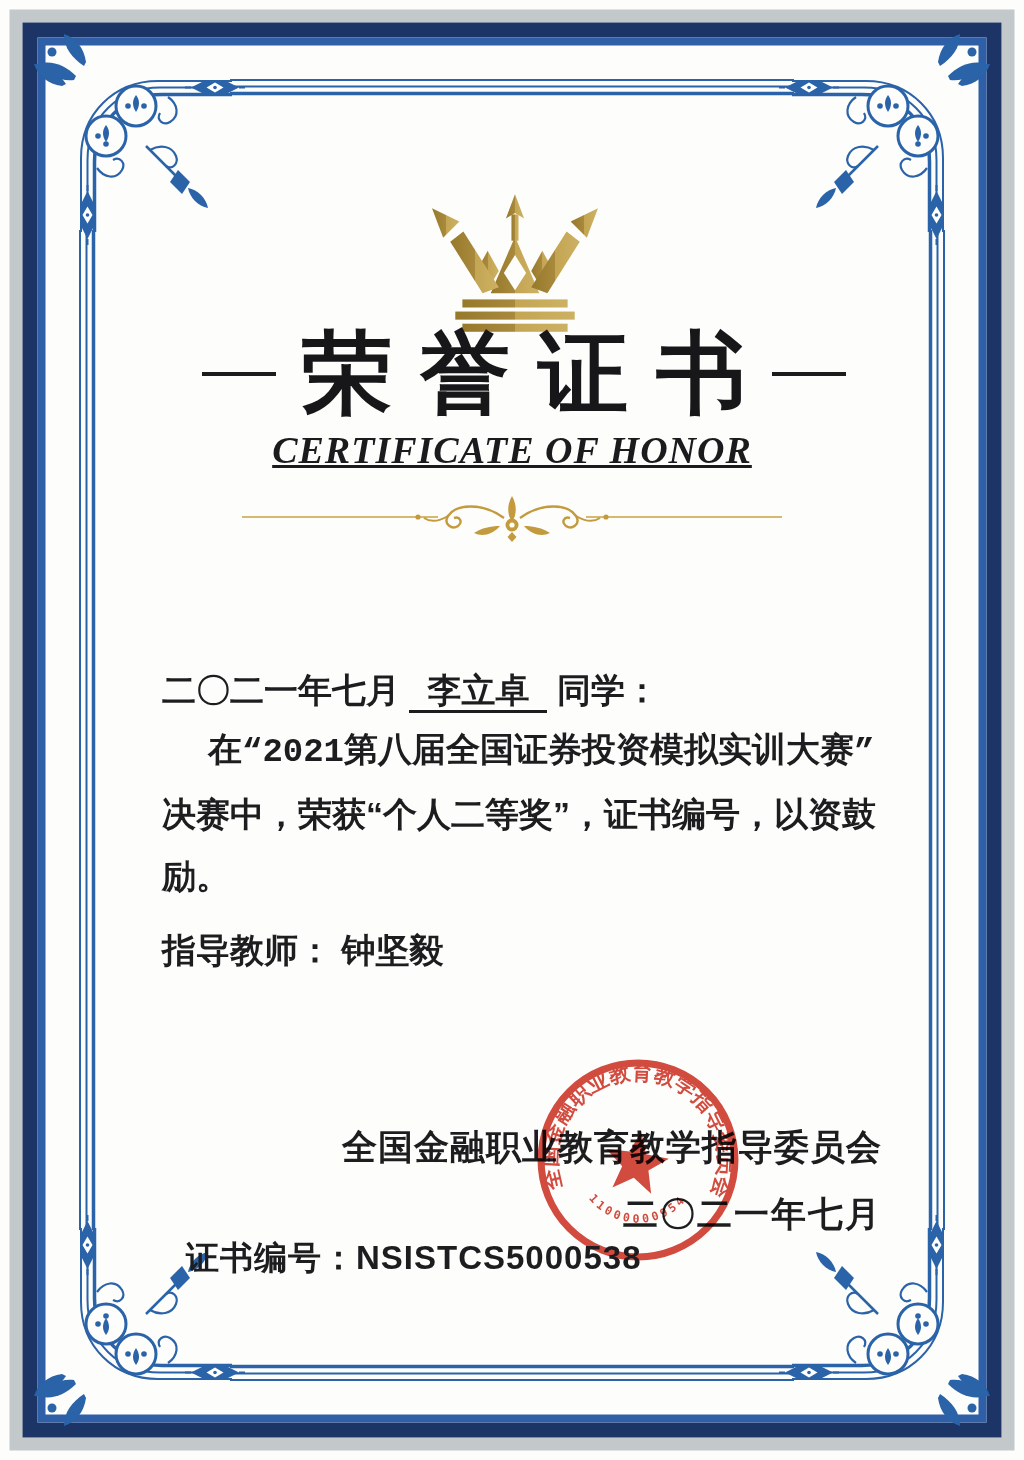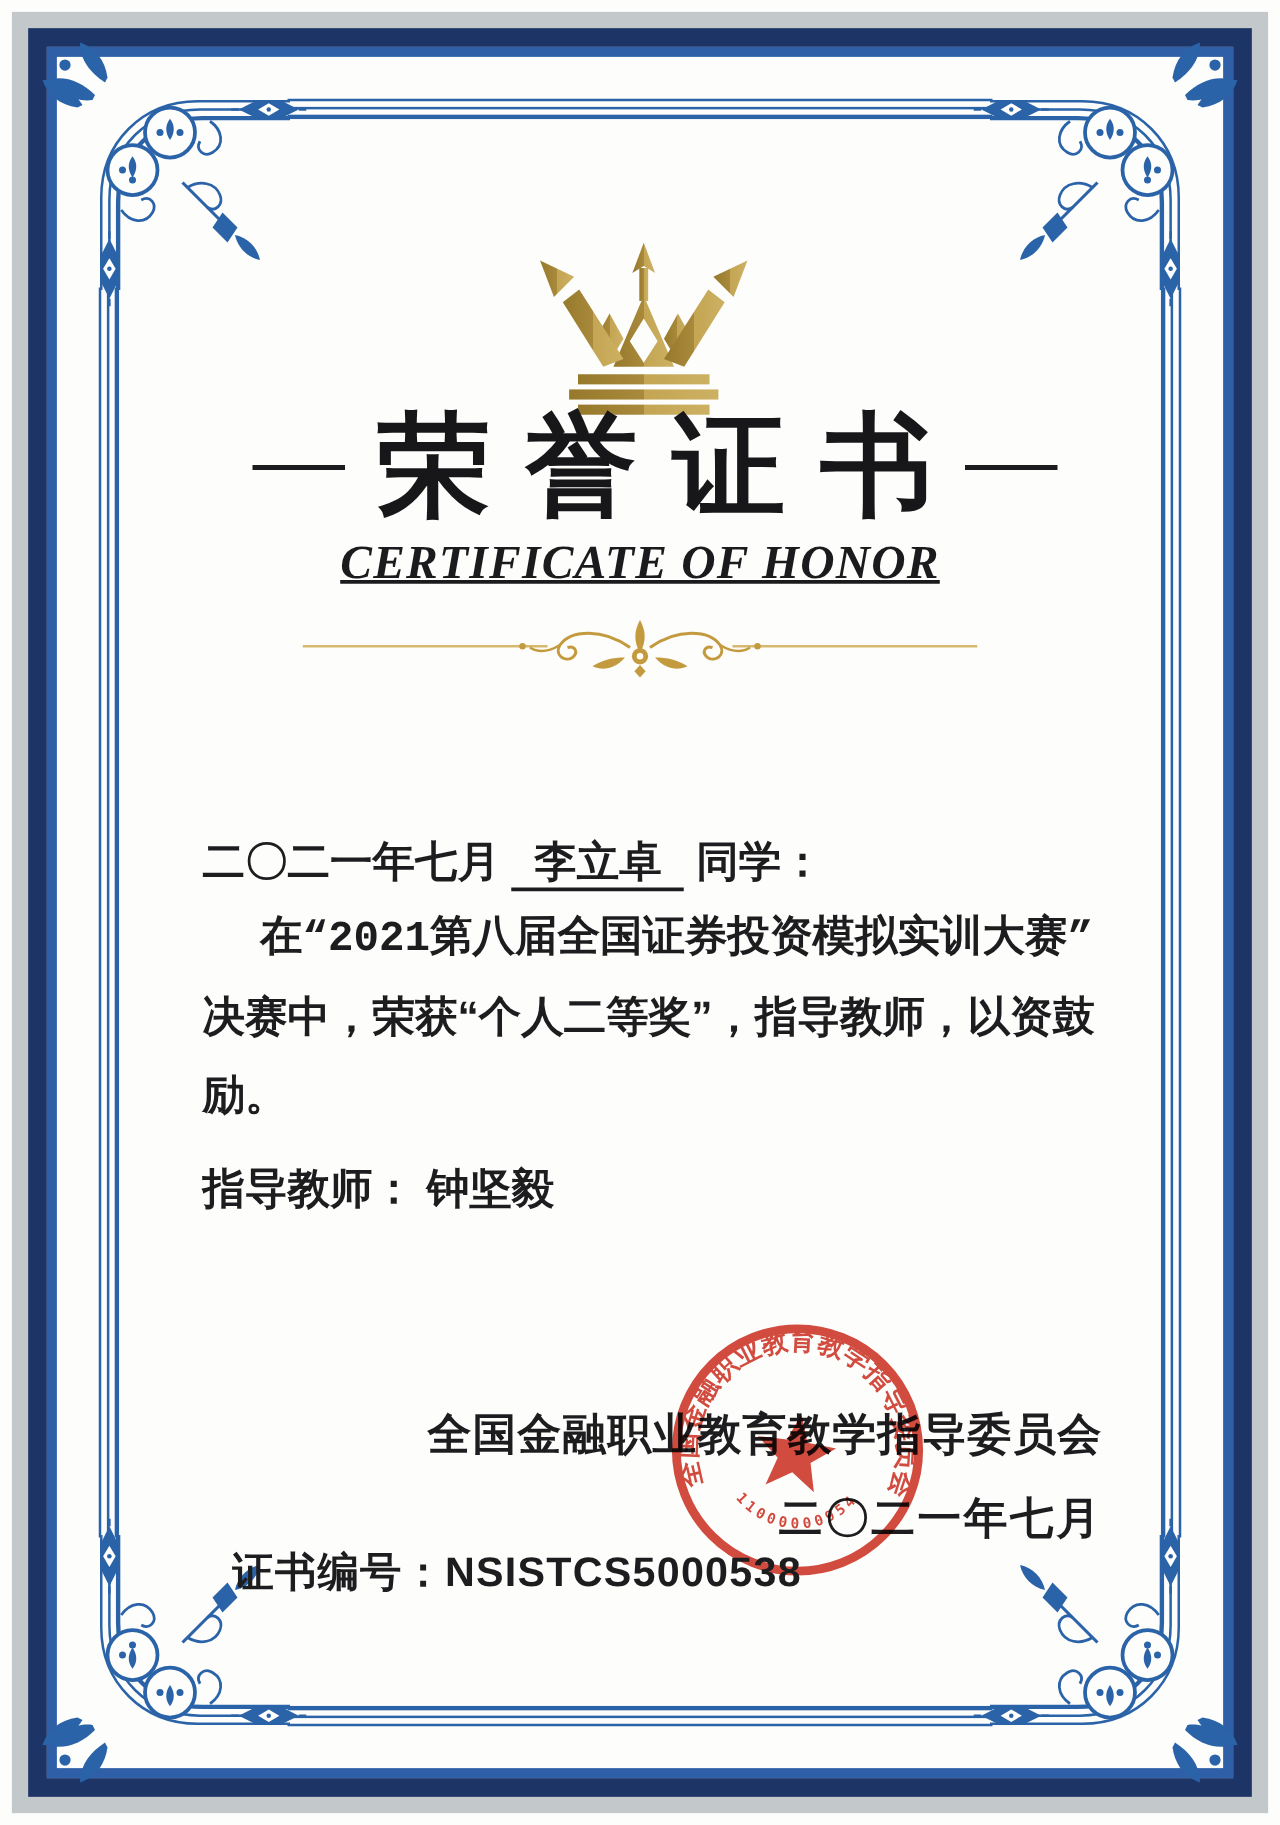--- a/index.html
+++ b/index.html
@@ -165,21 +165,21 @@
     <circle cx="270" cy="31" r="2.6" fill="#fffdf5"></circle>
   </svg>
 
   <div class="layer body-block">
     <div>
       <span>二〇二一年七月</span>
       <span class="underlined-name">李立卓</span>
       <span>同学：</span>
     </div>
     <div class="indent">在“2021第八届全国证券投资模拟实训大赛”</div>
-    <div>决赛中，荣获“个人二等奖”，指导教师，以资鼓</div>
+    <div>决赛中，荣获“个人二等奖”，证书编号，以资鼓</div>
     <div>励。</div>
   </div>
 
   <div class="layer advisor">
     <span>指导教师：</span>
     <span>钟坚毅</span>
   </div>
 
   <div class="layer signature">
     <div class="issuer-line">全国金融职业教育教学指导委员会</div>

